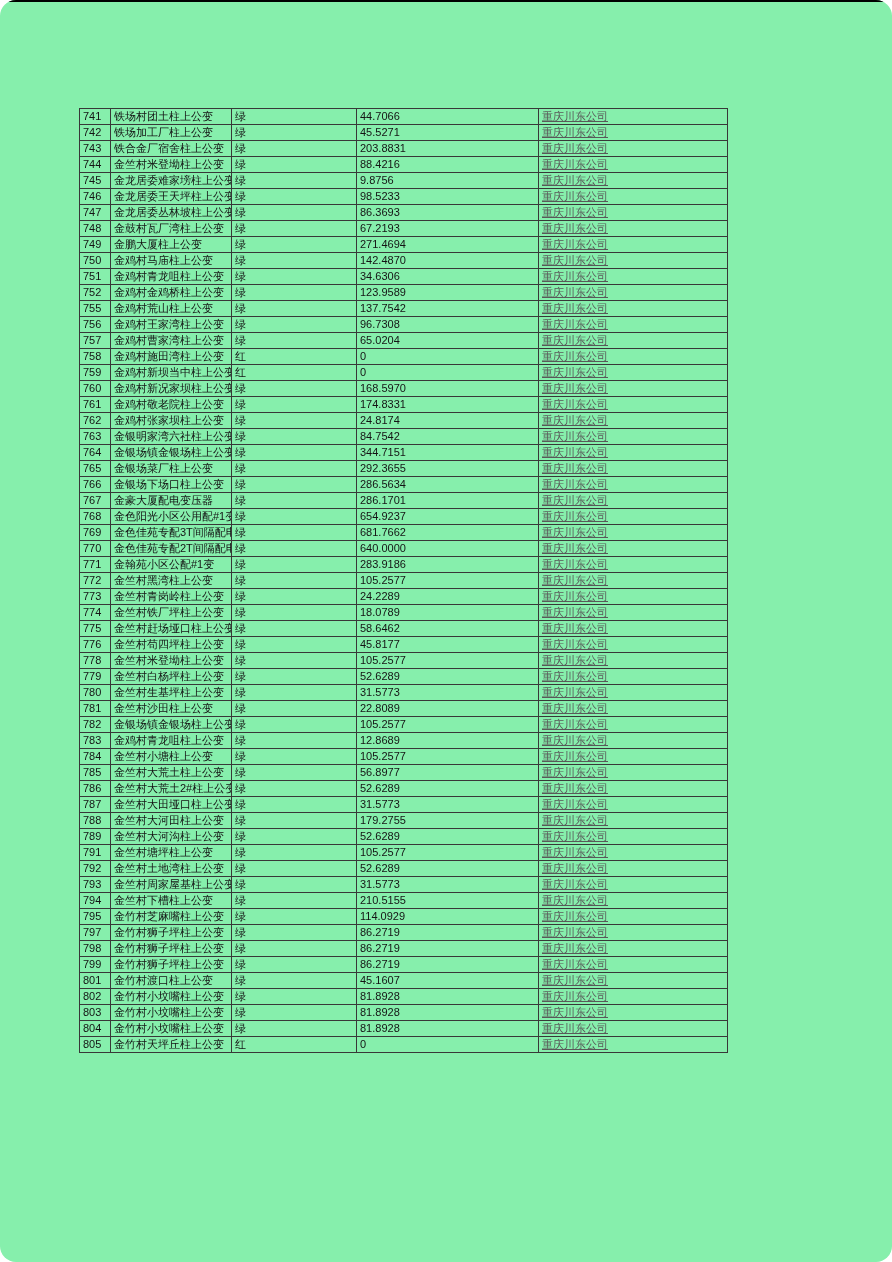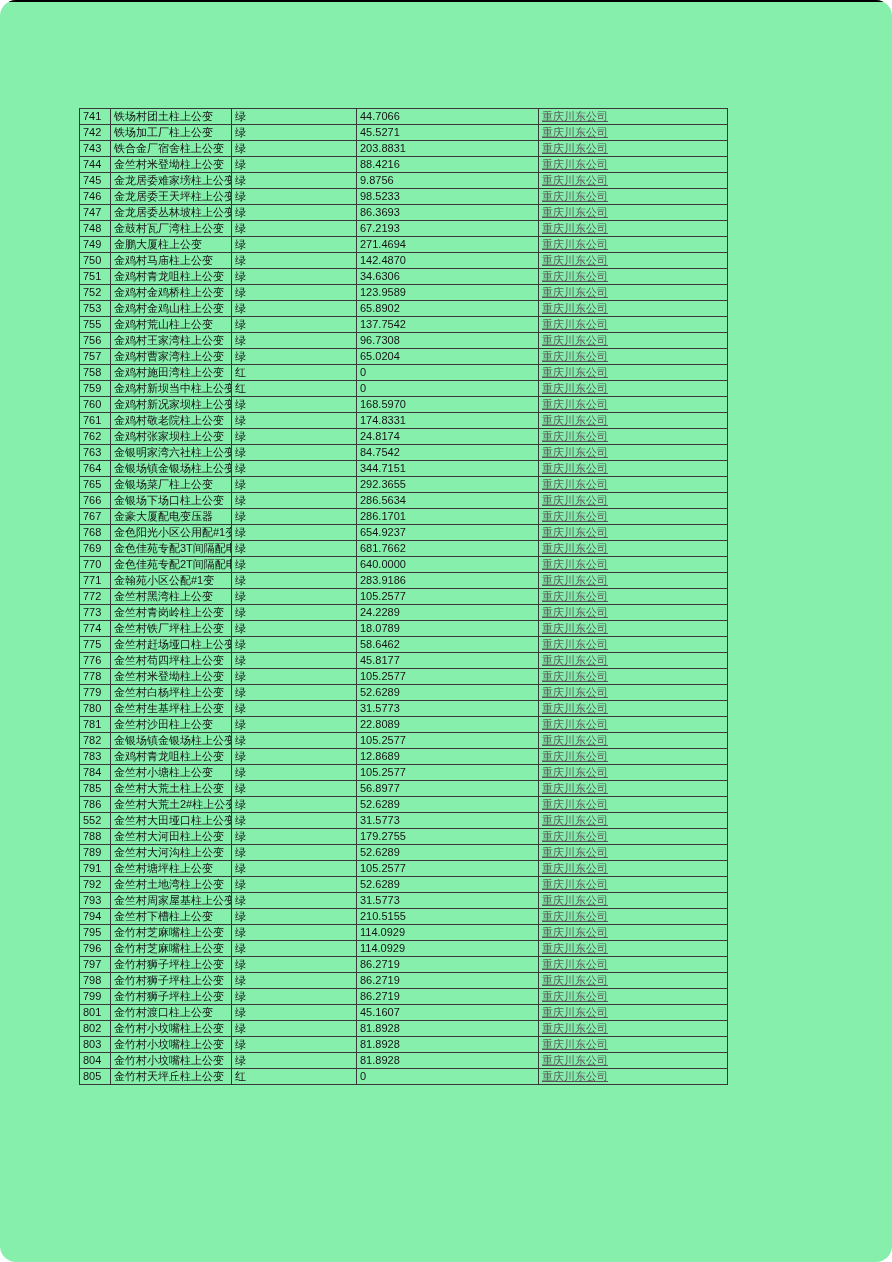--- a/index.html
+++ b/index.html
@@ -136,27 +136,20 @@
           <td><span class="company-link">重庆川东公司</span></td>
         </tr>
         <tr>
           <td>752</td>
           <td>金鸡村金鸡桥柱上公变</td>
           <td>绿</td>
           <td>123.9589</td>
           <td><span class="company-link">重庆川东公司</span></td>
         </tr>
         <tr>
-          <td>753</td>
-          <td>金鸡村金鸡山柱上公变</td>
-          <td>绿</td>
-          <td>65.8902</td>
-          <td><span class="company-link">重庆川东公司</span></td>
-        </tr>
-        <tr>
           <td>755</td>
           <td>金鸡村荒山柱上公变</td>
           <td>绿</td>
           <td>137.7542</td>
           <td><span class="company-link">重庆川东公司</span></td>
         </tr>
         <tr>
           <td>756</td>
           <td>金鸡村王家湾柱上公变</td>
           <td>绿</td>
@@ -360,21 +353,21 @@
           <td><span class="company-link">重庆川东公司</span></td>
         </tr>
         <tr>
           <td>786</td>
           <td>金竺村大荒土2#柱上公变</td>
           <td>绿</td>
           <td>52.6289</td>
           <td><span class="company-link">重庆川东公司</span></td>
         </tr>
         <tr>
-          <td>552</td>
+          <td>787</td>
           <td>金竺村大田垭口柱上公变</td>
           <td>绿</td>
           <td>31.5773</td>
           <td><span class="company-link">重庆川东公司</span></td>
         </tr>
         <tr>
           <td>788</td>
           <td>金竺村大河田柱上公变</td>
           <td>绿</td>
           <td>179.2755</td>
@@ -410,27 +403,20 @@
         </tr>
         <tr>
           <td>794</td>
           <td>金竺村下槽柱上公变</td>
           <td>绿</td>
           <td>210.5155</td>
           <td><span class="company-link">重庆川东公司</span></td>
         </tr>
         <tr>
           <td>795</td>
-          <td>金竹村芝麻嘴柱上公变</td>
-          <td>绿</td>
-          <td>114.0929</td>
-          <td><span class="company-link">重庆川东公司</span></td>
-        </tr>
-        <tr>
-          <td>796</td>
           <td>金竹村芝麻嘴柱上公变</td>
           <td>绿</td>
           <td>114.0929</td>
           <td><span class="company-link">重庆川东公司</span></td>
         </tr>
         <tr>
           <td>797</td>
           <td>金竹村狮子坪柱上公变</td>
           <td>绿</td>
           <td>86.2719</td>

